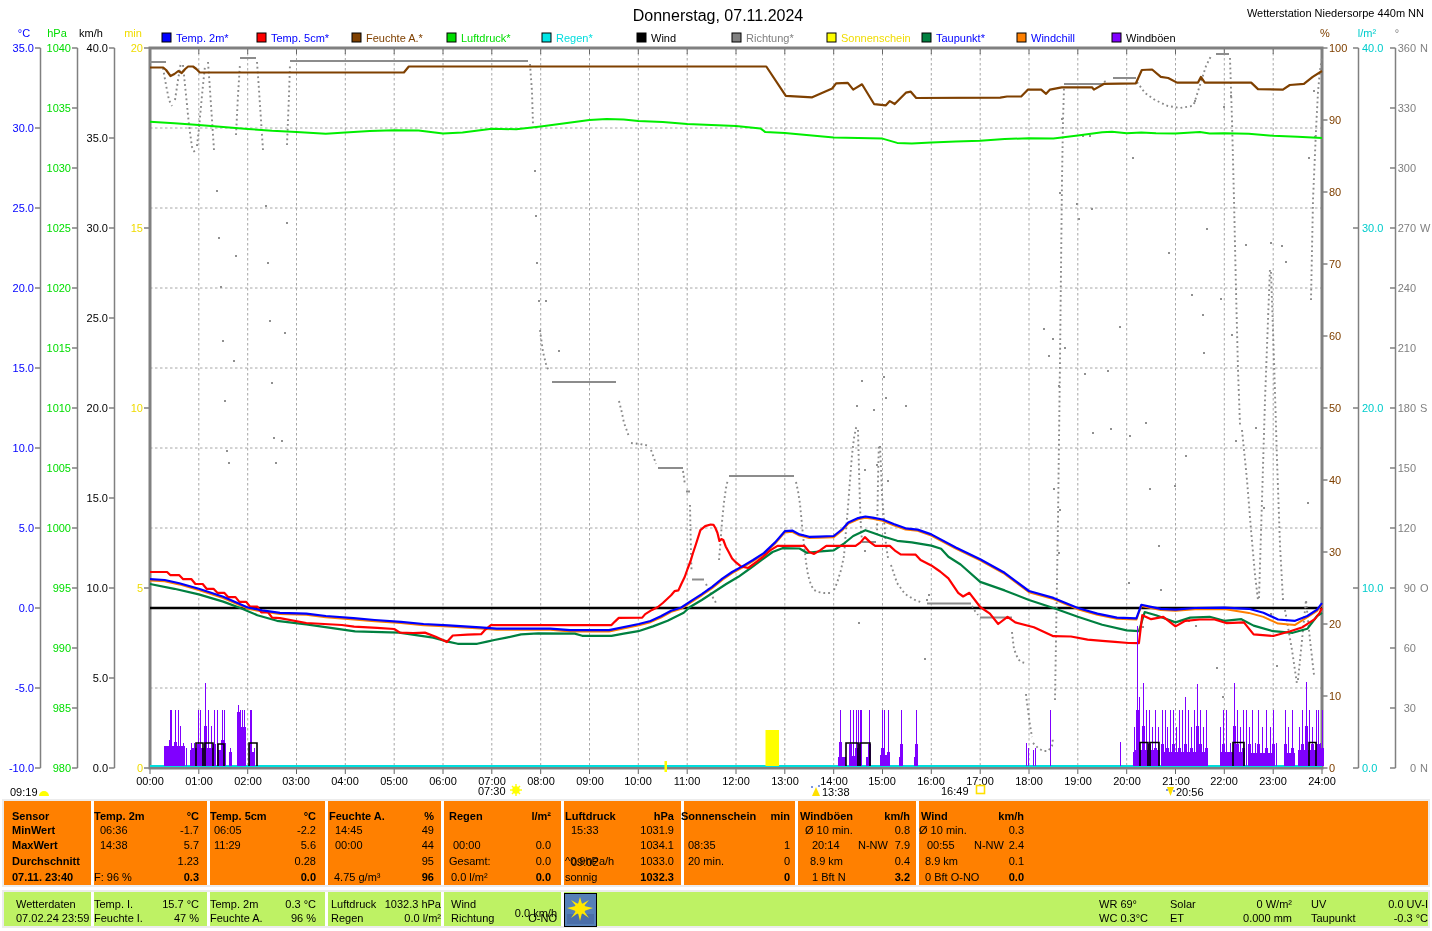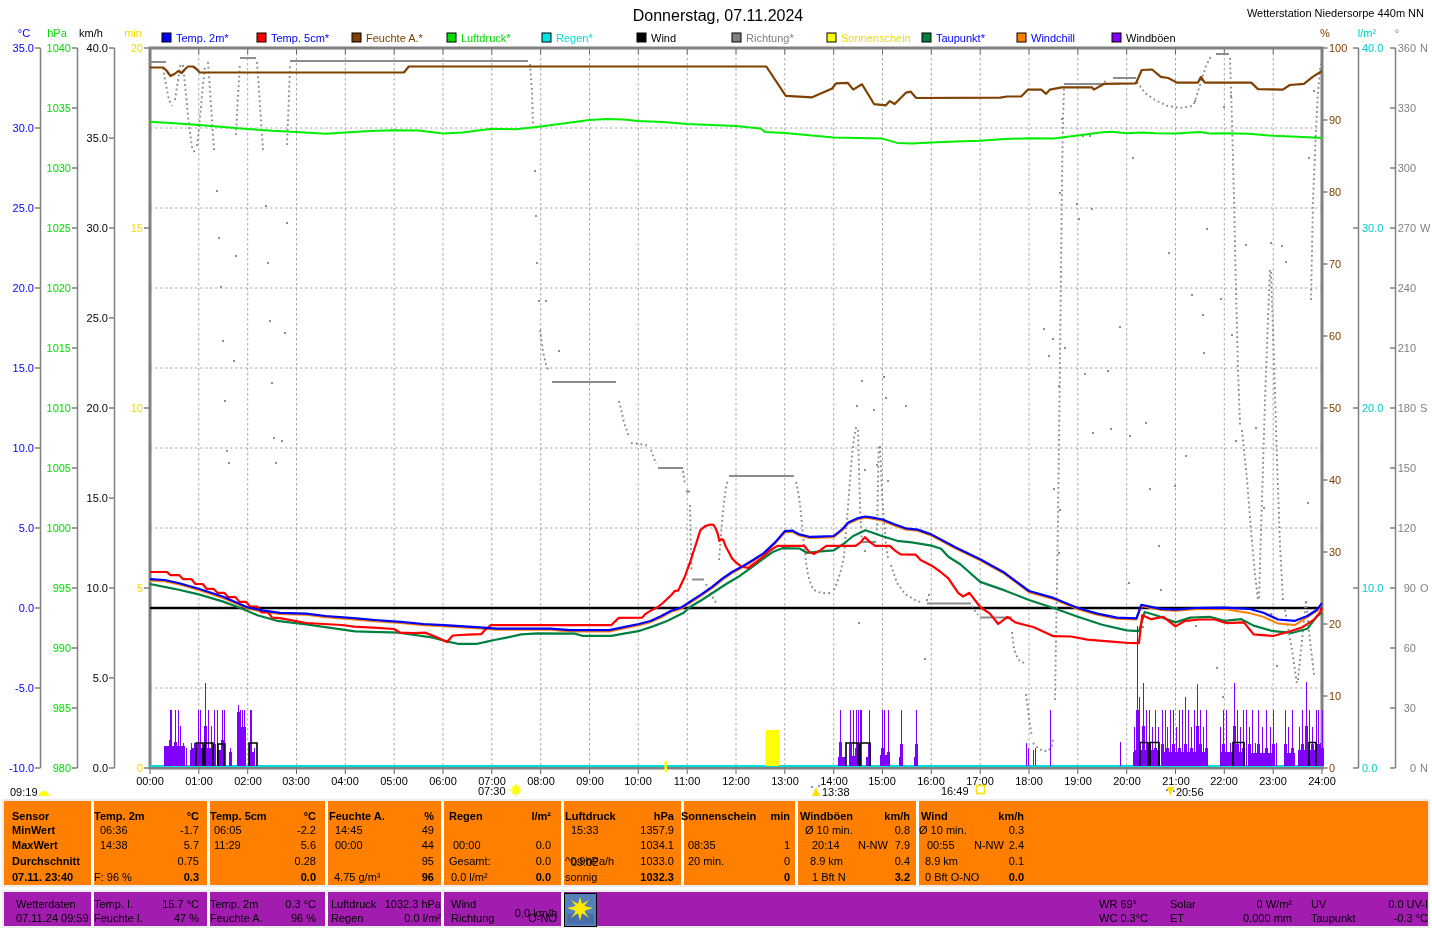--- a/index.html
+++ b/index.html
@@ -701,21 +701,21 @@
     <div class="cell b" style="left:8px;top:22px">MinWert</div>
     <div class="cell b" style="left:8px;top:36.5px">MaxWert</div>
     <div class="cell b" style="left:8px;top:52.5px">Durchschnitt</div>
     <div class="cell b" style="left:8px;top:69px">07.11. 23:40</div>
     <div class="cell b" style="left:90px;top:7.5px">Temp. 2m</div>
     <div class="cell r b" style="left:115px;top:7.5px;width:80px">°C</div>
     <div class="cell " style="left:96px;top:22px">06:36</div>
     <div class="cell r " style="left:115px;top:22px;width:80px">-1.7</div>
     <div class="cell " style="left:96px;top:36.5px">14:38</div>
     <div class="cell r " style="left:115px;top:36.5px;width:80px">5.7</div>
-    <div class="cell r " style="left:115px;top:52.5px;width:80px">0.75</div>
+    <div class="cell r " style="left:115px;top:52.5px;width:80px">1.23</div>
     <div class="cell " style="left:90px;top:69px">F: 96 %</div>
     <div class="cell r b" style="left:115px;top:69px;width:80px">0.3</div>
     <div class="cell b" style="left:206px;top:7.5px">Temp. 5cm</div>
     <div class="cell r b" style="left:232px;top:7.5px;width:80px">°C</div>
     <div class="cell " style="left:210px;top:22px">06:05</div>
     <div class="cell r " style="left:232px;top:22px;width:80px">-2.2</div>
     <div class="cell " style="left:210px;top:36.5px">11:29</div>
     <div class="cell r " style="left:232px;top:36.5px;width:80px">5.6</div>
     <div class="cell r " style="left:232px;top:52.5px;width:80px">0.28</div>
     <div class="cell r b" style="left:232px;top:69px;width:80px">0.0</div>
@@ -732,21 +732,21 @@
     <div class="cell r b" style="left:467px;top:7.5px;width:80px">l/m²</div>
     <div class="cell " style="left:449px;top:36.5px">00:00</div>
     <div class="cell r " style="left:467px;top:36.5px;width:80px">0.0</div>
     <div class="cell " style="left:445px;top:52.5px">Gesamt:</div>
     <div class="cell r " style="left:467px;top:52.5px;width:80px">0.0</div>
     <div class="cell " style="left:447px;top:69px">0.0 l/m²</div>
     <div class="cell r b" style="left:467px;top:69px;width:80px">0.0</div>
     <div class="cell b" style="left:561px;top:7.5px">Luftdruck</div>
     <div class="cell r b" style="left:590px;top:7.5px;width:80px">hPa</div>
     <div class="cell " style="left:567px;top:22px">15:33</div>
-    <div class="cell r " style="left:590px;top:22px;width:80px">1357.9</div>
+    <div class="cell r " style="left:590px;top:22px;width:80px">1031.9</div>
     <div class="cell " style="left:567px;top:54px">09:02</div>
     <div class="cell r " style="left:590px;top:36.5px;width:80px">1034.1</div>
     <div class="cell " style="left:561px;top:52.5px">^0.9hPa/h</div>
     <div class="cell r " style="left:590px;top:52.5px;width:80px">1033.0</div>
     <div class="cell " style="left:561px;top:69px">sonnig</div>
     <div class="cell r b" style="left:590px;top:69px;width:80px">1032.3</div>
     <div class="cell b" style="left:677px;top:7.5px">Sonnenschein</div>
     <div class="cell r b" style="left:706px;top:7.5px;width:80px">min</div>
     <div class="cell " style="left:684px;top:36.5px">08:35</div>
     <div class="cell r " style="left:706px;top:36.5px;width:80px">1</div>
@@ -769,28 +769,28 @@
     <div class="cell " style="left:915px;top:22px">Ø 10 min.</div>
     <div class="cell r " style="left:940px;top:22px;width:80px">0.3</div>
     <div class="cell " style="left:923px;top:36.5px">00:55</div>
     <div class="cell " style="left:970px;top:36.5px">N-NW</div>
     <div class="cell r " style="left:940px;top:36.5px;width:80px">2.4</div>
     <div class="cell " style="left:921px;top:52.5px">8.9 km</div>
     <div class="cell r " style="left:940px;top:52.5px;width:80px">0.1</div>
     <div class="cell " style="left:921px;top:69px">0 Bft O-NO</div>
     <div class="cell r b" style="left:940px;top:69px;width:80px">0.0</div>
   </div>
-<div class="tbl" style="top:890px;width:1428px;height:38px;background:#a21caf">
+<div class="tbl" style="top:890px;width:1428px;height:38px;background:#bef264">
     <div class="sep" style="left:86.5px"></div>
     <div class="sep" style="left:203px"></div>
     <div class="sep" style="left:320.5px"></div>
     <div class="sep" style="left:437px"></div>
     <div class="sep" style="left:556.5px"></div>
     <div class="cell " style="left:12px;top:4.5px">Wetterdaten</div>
-    <div class="cell " style="left:12px;top:19px">07.11.24 09:59</div>
+    <div class="cell " style="left:12px;top:19px">07.02.24 23:59</div>
     <div class="cell " style="left:90px;top:4.5px">Temp. I.</div>
     <div class="cell r " style="left:105px;top:4.5px;width:90px">15.7 °C</div>
     <div class="cell " style="left:90px;top:19px">Feuchte I.</div>
     <div class="cell r " style="left:105px;top:19px;width:90px">47 %</div>
     <div class="cell " style="left:206px;top:4.5px">Temp. 2m</div>
     <div class="cell r " style="left:222px;top:4.5px;width:90px">0.3 °C</div>
     <div class="cell " style="left:206px;top:19px">Feuchte A.</div>
     <div class="cell r " style="left:222px;top:19px;width:90px">96 %</div>
     <div class="cell " style="left:327px;top:4.5px">Luftdruck</div>
     <div class="cell r " style="left:347px;top:4.5px;width:90px">1032.3 hPa</div>

